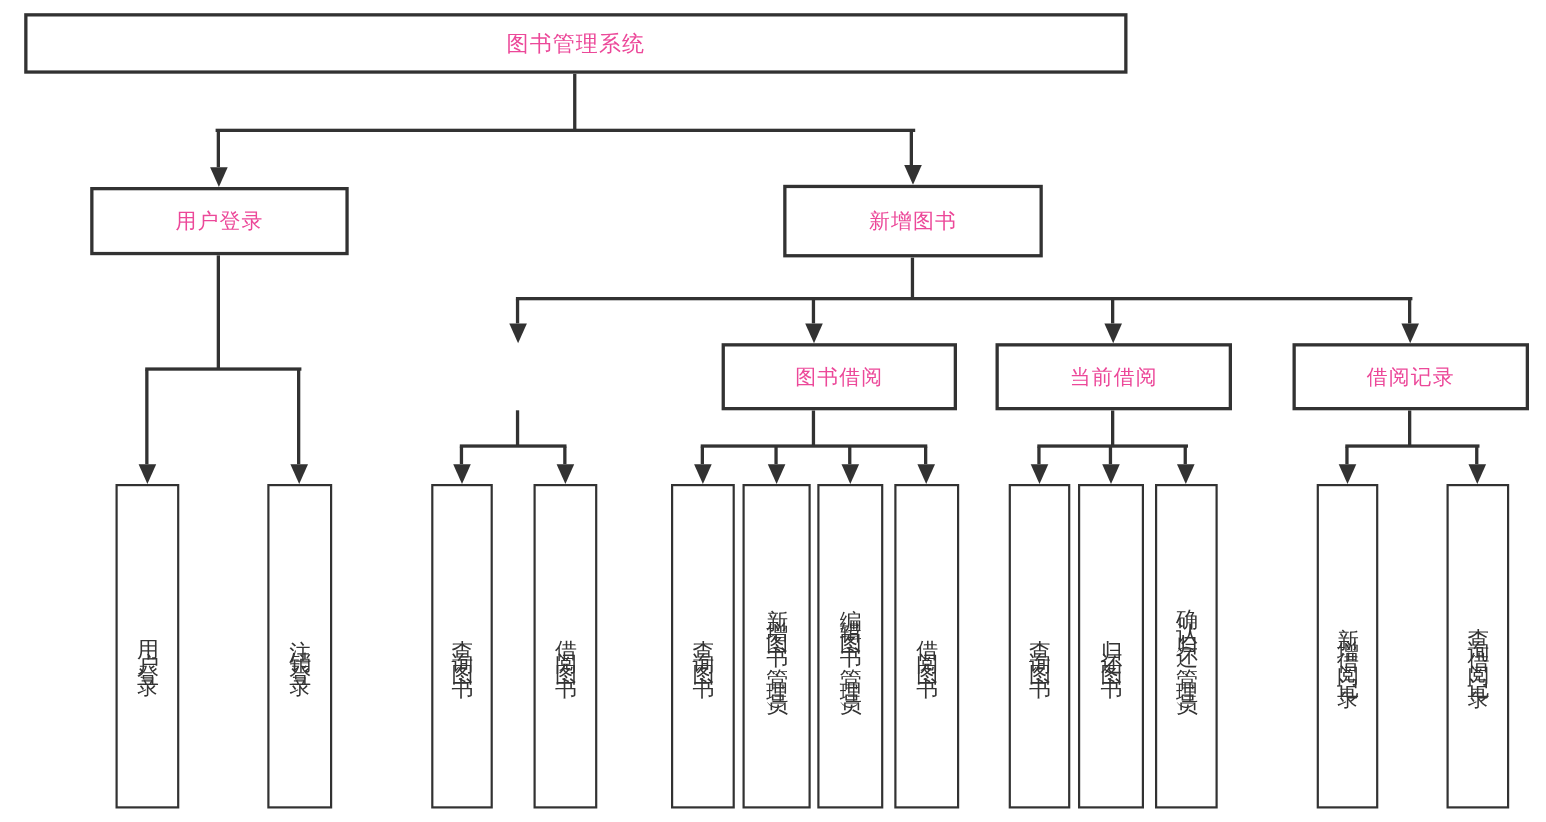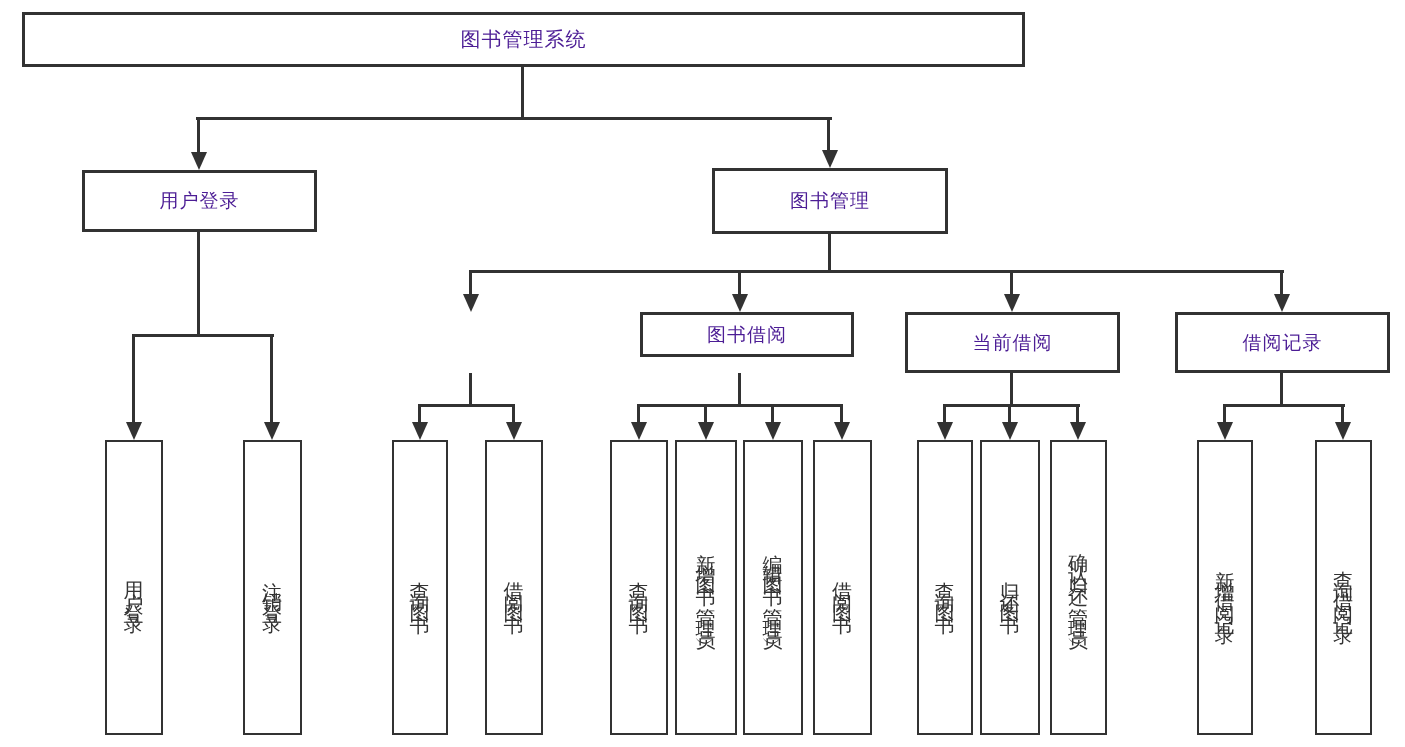--- a/index.html
+++ b/index.html
@@ -18,21 +18,21 @@
   
   .box {
     position: absolute;
     background: #ffffff;
     border: 3px solid #323232;
     display: flex;
     align-items: center;
     justify-content: center;
     font-size: 19px;
     letter-spacing: 1px;
-    color: #4c1d95;
+    color: #ec4899;
     z-index: 2;
   }
   .box.root { font-size: 20px; }
   
   .leaf {
     position: absolute;
     top: 440px;
     height: 295px;
     background: #ffffff;
     border: 2px solid #323232;
@@ -82,41 +82,41 @@
   <div class="box root" style="left:22px;top:12px;width:1003px;height:55px">图书管理系统</div>
 
   <div class="vline" style="left:521px;top:67px;height:52px"></div>
   <div class="hline" style="left:196px;top:117px;width:636px"></div>
   <div class="vline" style="left:197px;top:119px;height:33px"></div>
   <div class="ah" style="left:191px;top:152px"></div>
   <div class="vline" style="left:827px;top:119px;height:31px"></div>
   <div class="ah" style="left:822px;top:150px"></div>
 
   <div class="box" style="left:82px;top:170px;width:235px;height:62px">用户登录</div>
-  <div class="box" style="left:712px;top:168px;width:236px;height:66px">图书管理</div>
+  <div class="box" style="left:712px;top:168px;width:236px;height:66px">新增图书</div>
 
   <div class="vline" style="left:197px;top:232px;height:104px"></div>
   <div class="hline" style="left:132px;top:334px;width:142px"></div>
   <div class="vline" style="left:132px;top:336px;height:86px"></div>
   <div class="ah" style="left:126px;top:422px"></div>
   <div class="vline" style="left:270px;top:336px;height:86px"></div>
   <div class="ah" style="left:264px;top:422px"></div>
 
   <div class="vline" style="left:828px;top:234px;height:38px"></div>
   <div class="hline" style="left:469px;top:270px;width:815px"></div>
   <div class="vline" style="left:469px;top:272px;height:22px"></div>
   <div class="ah" style="left:463px;top:294px"></div>
   <div class="vline" style="left:738px;top:272px;height:22px"></div>
   <div class="ah" style="left:732px;top:294px"></div>
   <div class="vline" style="left:1010px;top:272px;height:22px"></div>
   <div class="ah" style="left:1004px;top:294px"></div>
   <div class="vline" style="left:1280px;top:272px;height:22px"></div>
   <div class="ah" style="left:1274px;top:294px"></div>
 
-  <div class="box" style="left:640px;top:312px;width:214px;height:45px">图书借阅</div>
+  <div class="box" style="left:656px;top:312px;width:214px;height:61px">图书借阅</div>
   <div class="box" style="left:905px;top:312px;width:215px;height:61px">当前借阅</div>
   <div class="box" style="left:1175px;top:312px;width:215px;height:61px">借阅记录</div>
 
   <div class="vline" style="left:469px;top:373px;height:33px"></div>
   <div class="hline" style="left:418px;top:404px;width:97px"></div>
   <div class="vline" style="left:418px;top:406px;height:16px"></div>
   <div class="ah" style="left:412px;top:422px"></div>
   <div class="vline" style="left:512px;top:406px;height:16px"></div>
   <div class="ah" style="left:506px;top:422px"></div>
 

